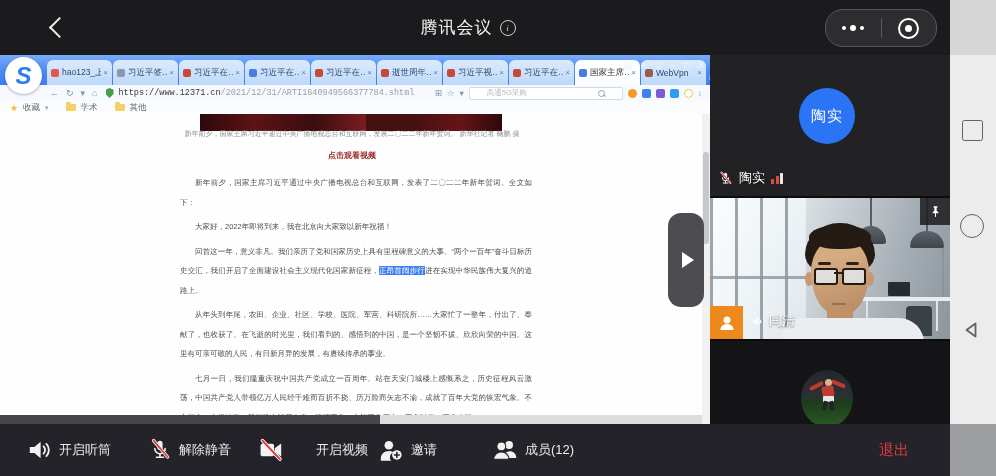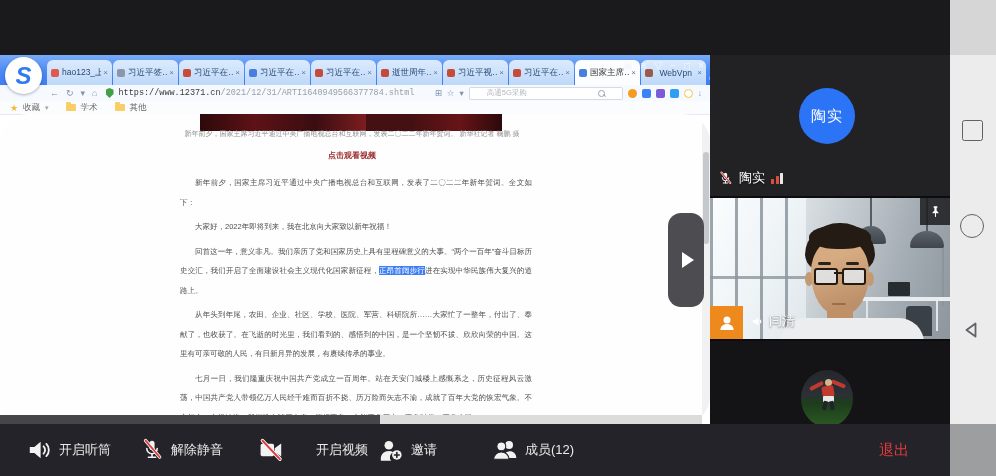--- a/index.html
+++ b/index.html
@@ -32,21 +32,21 @@
   .screenshare{position:absolute;left:0;top:55px;width:710px;height:369px;background:#fff;overflow:hidden;}
   .tabstrip{position:absolute;left:0;top:0;width:710px;height:30px;
             background:linear-gradient(180deg,#79abf8 0%,#4c89f4 55%,#3e7ef2 100%);}
   .sg-logo{position:absolute;left:5px;top:2px;width:37px;height:37px;background:#fff;border-radius:50%;
            z-index:3;display:flex;align-items:center;justify-content:center;
            box-shadow:0 1px 3px rgba(0,0,60,.3);}
   .sg-logo span{color:#2e7cf0;font-size:24px;font-weight:bold;font-style:italic;line-height:1;}
   .tabs{position:absolute;left:47px;top:5px;display:flex;}
   .tab{width:57px;height:25px;margin-right:1px;border-radius:6px 6px 0 0;
        background:linear-gradient(#dcebfd,#bdd8f9);display:flex;align-items:center;
-       padding:0 4px;font-size:8.5px;color:#2a4a74;cursor:pointer;text-align:center;}
+       padding:0 4px;font-size:8.5px;color:#2a4a74;cursor:pointer;}
   .tab.active{background:#fcfdff;color:#333;}
   .tab .fav{width:8px;height:8px;border-radius:2px;background:#8b97a8;flex:none;margin-right:3px;}
   .tab .tlabel{white-space:nowrap;overflow:hidden;flex:1;}
   .tab .tclose{font-size:8px;color:#5d7aa5;margin-left:2px;cursor:pointer;}
   .newtab{width:15px;height:15px;margin:5px 0 0 4px;background:rgba(255,255,255,.45);
           transform:skewX(-18deg);border-radius:2px;cursor:pointer;}
   .wincontrols{position:absolute;right:6px;top:5px;display:flex;gap:8px;color:#f2f6ff;font-size:10px;}
   .wincontrols span{cursor:pointer;line-height:12px;}
 
   .navbar{position:absolute;left:0;top:30px;width:710px;height:16px;background:#f6f9fd;
@@ -69,21 +69,21 @@
 
   .bookmarks{position:absolute;left:0;top:46px;width:710px;height:13px;background:#fbfcfe;
              border-bottom:1px solid #e6e9ef;display:flex;align-items:center;gap:5px;
              padding-left:10px;font-size:8.5px;color:#666;}
   .bk-star{color:#f5b82e;font-size:9px;cursor:pointer;}
   .bk-caret{color:#9aa;font-size:7px;}
   .bk-folder{width:10px;height:7px;background:#f7cf66;border-radius:1px;position:relative;margin-left:12px;flex:none;}
   .bk-folder::before{content:"";position:absolute;left:0;top:-2px;width:5px;height:2px;background:#f7cf66;border-radius:1px 1px 0 0;}
   .bk-item{cursor:pointer;}
 
-  .page{position:absolute;left:0;top:59px;width:710px;height:310px;background:#fefefe;overflow:hidden;border-radius:28px;}
+  .page{position:absolute;left:0;top:59px;width:710px;height:310px;background:#fefefe;overflow:hidden;}
   .photo-strip{position:absolute;left:200px;top:0;width:302px;height:17px;
      background:linear-gradient(90deg,#2c090b 0%,#5e1215 18%,#3a0d10 38%,#7c1d20 55%,#45101278 0,#451012 70%,#671417 86%,#2c090b 100%),#451012;}
   .caption{position:absolute;left:180px;top:14px;width:344px;text-align:center;
            font-size:7px;color:#8f8f8f;line-height:12px;}
   .video-link{position:absolute;left:180px;top:36px;width:344px;text-align:center;
               font-size:8px;font-weight:bold;color:#9c2f2f;cursor:pointer;}
   .article{position:absolute;left:180px;top:59px;width:352px;font-size:7.5px;line-height:19.5px;
            color:#4d4d4d;text-align:justify;}
   .article p{margin:0 0 5px 0;text-indent:2em;}
   .sel{background:#3d7ef5;color:#fff;}
@@ -169,37 +169,57 @@
   .fb-armR{position:absolute;left:30px;top:12px;width:15px;height:4px;background:#c03a2e;transform:rotate(22deg);border-radius:2px;}
   .fb-head{position:absolute;left:24px;top:9px;width:7px;height:7px;background:#d8b48e;border-radius:50%;}
   .fb-shorts{position:absolute;left:22px;top:26px;width:11px;height:6px;background:#e8e8e8;border-radius:1px;}
   .fb-legL{position:absolute;left:22px;top:31px;width:4px;height:9px;background:#20242a;transform:rotate(14deg);}
   .fb-legR{position:absolute;left:29px;top:31px;width:4px;height:9px;background:#20242a;transform:rotate(-10deg);}
 
   
   .bottombar{position:absolute;left:0;top:424px;width:996px;height:52px;background:#232329;}
   .bbtn{position:absolute;top:50%;transform:translateY(-50%);display:flex;align-items:center;gap:7px;
         color:#ebebeb;font-size:13px;cursor:pointer;white-space:nowrap;}
-  .bb1{left:26px;} .bb2{left:140px;} .bb3{left:258px;gap:32px;} .bb4{left:378px;} .bb5{left:492px;}
+  .bb1{left:26px;} .bb2{left:148px;} .bb3{left:258px;gap:32px;} .bb4{left:378px;} .bb5{left:492px;}
   .exit-btn{position:absolute;right:87px;top:50%;transform:translateY(-50%);
             color:#e23c3c;font-size:15px;cursor:pointer;}
 
   
   .navstrip{position:absolute;left:950px;top:0;width:46px;height:476px;background:#ececec;z-index:20;}
   .ns-top{position:absolute;left:0;top:0;width:46px;height:55px;background:#d6d6d6;}
   .ns-bottom{position:absolute;left:0;bottom:0;width:46px;height:52px;background:#9c9ea0;}
   .ns-square{position:absolute;left:12px;top:120px;width:19px;height:19px;border:1.8px solid #606266;border-radius:2.5px;cursor:pointer;}
   .ns-circle{position:absolute;left:10px;top:214px;width:22px;height:22px;border:1.8px solid #606266;border-radius:50%;cursor:pointer;}
   .ns-tri{position:absolute;left:12px;top:320px;cursor:pointer;}
 </style>
 </head>
 <body>
 
 <div id="app">
 
+  <div class="topbar">
+    <span class="back-btn"></span>
+    <div class="tb-title-wrap">
+      <span class="tb-title">腾讯会议</span>
+      <span class="info-ic">i</span>
+    </div>
+    <div class="capsule">
+      <span class="cap-more">
+          <i></i>
+          <i class="mid"></i>
+          <i></i>
+        </span>
+      <span class="cap-div"></span>
+      <span class="cap-rec">
+        <span class="rec-ring">
+            <span class="rec-dot"></span>
+          </span>
+      </span>
+    </div>
+  </div>
 
   <div class="screenshare">
     <div class="tabstrip">
       <div class="tabs">
         <div class="tab">
           <span class="fav" style="background:#e0574b"></span>
           <span class="tlabel">hao123_上</span>
           <span class="tclose">×</span>
         </div>
         <div class="tab">

